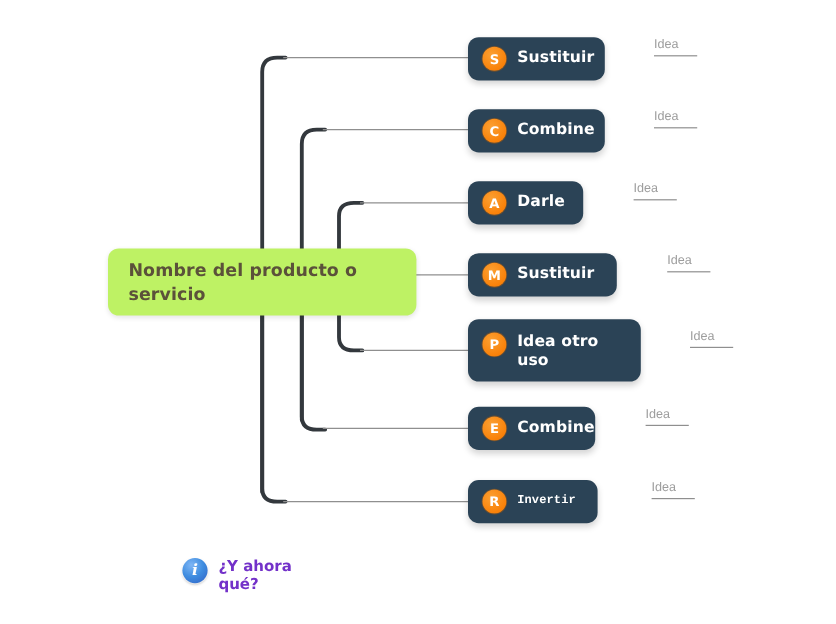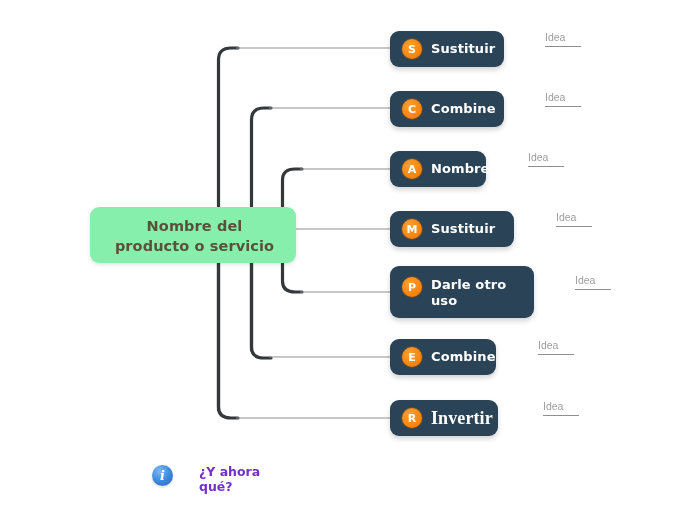--- a/index.html
+++ b/index.html
@@ -30,29 +30,28 @@
     width: 697px;
     height: 520px;
     z-index: 1;
     pointer-events: none;
   }
   
   .root-node {
     position: absolute;
     left: 90px;
     top: 207px;
-    width: 206px;
+    width: 257px;
     height: 56px;
-    background: #86efac;
+    background: #bef264;
     border-radius: 9px;
     box-sizing: border-box;
     padding: 9px 14px 0 17px;
     z-index: 3;
     box-shadow: 0 2px 4px rgba(0,0,0,0.10);
-    text-align: center;
   }
   .root-label {
     font-size: 14.5px;
     font-weight: bold;
     color: #5b513a;
     line-height: 20px;
     letter-spacing: 0.1px;
   }
   
   .branch {
@@ -88,22 +87,22 @@
   .branch-label {
     color: #ffffff;
     font-size: 13px;
     font-weight: bold;
     margin-left: 9px;
     line-height: 16px;
     letter-spacing: 0.1px;
     white-space: pre-line;
   }
   .branch.mono .branch-label {
-    font-family: Liberation Serif, serif;
-    font-size: 18px;
+    font-family: Liberation Mono, monospace;
+    font-size: 10px;
   }
   
   .idea {
     position: absolute;
     z-index: 2;
   }
   .idea-text {
     position: absolute;
     left: 0;
     top: 0;
@@ -139,21 +138,21 @@
     font-size: 13px;
     font-weight: bold;
     font-style: italic;
     display: flex;
     align-items: center;
     justify-content: center;
     line-height: 1;
     margin-top: 1px;
   }
   .footer-text {
-    margin-left: 26px;
+    margin-left: 9px;
     color: #7331c9;
     font-size: 12.5px;
     font-weight: bold;
     line-height: 15px;
     white-space: pre-line;
     max-width: 74px;
   }
 </style>
 </head>
 <body>
@@ -204,39 +203,39 @@
     <div class="branch-badge">C</div>
     <div class="branch-label">Combine</div>
   </div>
   <div class="idea" style="left:545px; top:91px;">
     <div class="idea-text">Idea</div>
     <div class="idea-line" style="width:36px;"></div>
   </div>
 
   <div class="branch" style="left:390px; top:151px; width:96px; height:36px;">
     <div class="branch-badge">A</div>
-    <div class="branch-label">Nombre</div>
+    <div class="branch-label">Darle</div>
   </div>
   <div class="idea" style="left:528px; top:151px;">
     <div class="idea-text">Idea</div>
     <div class="idea-line" style="width:36px;"></div>
   </div>
 
   <div class="branch" style="left:390px; top:211px; width:124px; height:36px;">
     <div class="branch-badge">M</div>
     <div class="branch-label">Sustituir</div>
   </div>
   <div class="idea" style="left:556px; top:211px;">
     <div class="idea-text">Idea</div>
     <div class="idea-line" style="width:36px;"></div>
   </div>
 
   <div class="branch two-line" style="left:390px; top:266px; width:144px; height:52px;">
     <div class="branch-badge">P</div>
-    <div class="branch-label">Darle otro
+    <div class="branch-label">Idea otro
 uso</div>
   </div>
   <div class="idea" style="left:575px; top:274px;">
     <div class="idea-text">Idea</div>
     <div class="idea-line" style="width:36px;"></div>
   </div>
 
   <div class="branch" style="left:390px; top:339px; width:106px; height:36px;">
     <div class="branch-badge">E</div>
     <div class="branch-label">Combine</div>

